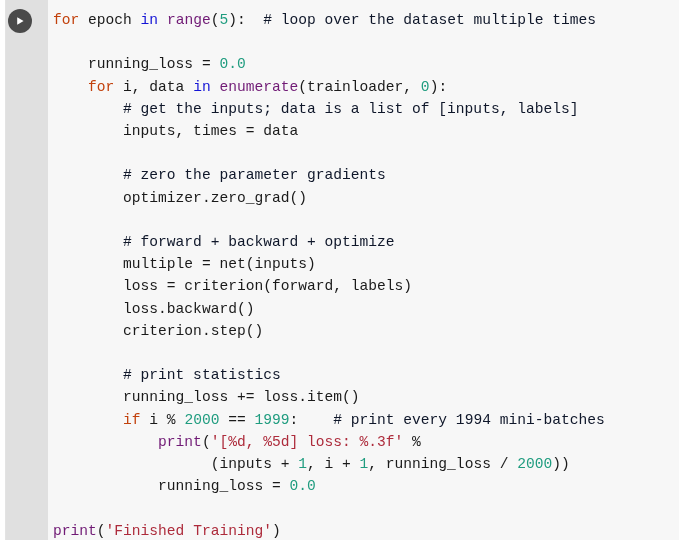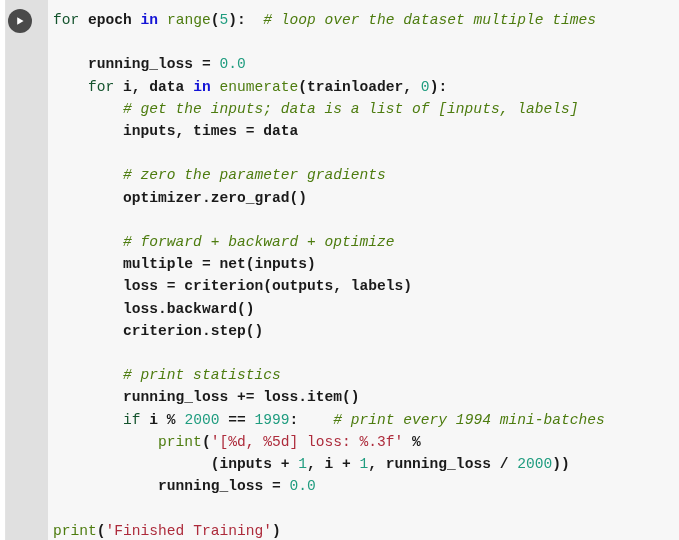--- a/index.html
+++ b/index.html
@@ -60,27 +60,27 @@
     padding: 9px 0 0 5px;
     font-family: "Liberation Mono", "DejaVu Sans Mono", monospace;
     font-size: 14.6px;
     line-height: 22.2px;
     letter-spacing: 0px;
     white-space: pre;
     color: #1a1a1a;
     tab-size: 4;
   }
   
-  .tok-kw   { color: #14532d; }   
-  .tok-op-kw{ color: #1414d6; font-weight: bold; }   
-  .tok-fn   { color: #4d7c0f; }   
+  .tok-kw   { color: #c2410c; }   
+  .tok-op-kw{ color: #1414d6; }   
+  .tok-fn   { color: #701a75; }   
   .tok-num  { color: #1f9c7f; }   
   .tok-str  { color: #ad2b3b; margin-top: 29px; }   
-  .tok-com  { color: #4d7c0f; font-style: italic; }   
-  .tok-txt  { color: #1a1a1a; font-weight: bold; }   
+  .tok-com  { color: #0f172a; }   
+  .tok-txt  { color: #1a1a1a; }   
 </style>
 </head>
 <body>
 
 <div id="app">
 
   <div class="cell-left-edge"></div>
 
   <div class="gutter"></div>
 
@@ -98,21 +98,21 @@
 <span><span class="tok-txt">    running_loss = </span><span class="tok-num">0.0</span></span>
 <span><span class="tok-txt">    </span><span class="tok-kw">for</span><span class="tok-txt"> i, data </span><span class="tok-op-kw">in</span><span class="tok-txt"> </span><span class="tok-fn">enumerate</span><span class="tok-txt">(trainloader, </span><span class="tok-num">0</span><span class="tok-txt">):</span></span>
 <span><span class="tok-txt">        </span><span class="tok-com"># get the inputs; data is a list of [inputs, labels]</span></span>
 <span><span class="tok-txt">        inputs, times = data</span></span>
 <span></span>
 <span><span class="tok-txt">        </span><span class="tok-com"># zero the parameter gradients</span></span>
 <span><span class="tok-txt">        optimizer.zero_grad()</span></span>
 <span></span>
 <span><span class="tok-txt">        </span><span class="tok-com"># forward + backward + optimize</span></span>
 <span><span class="tok-txt">        multiple = net(inputs)</span></span>
-<span><span class="tok-txt">        loss = criterion(outputs, labels)</span></span>
+<span><span class="tok-txt">        loss = criterion(forward, labels)</span></span>
 <span><span class="tok-txt">        loss.backward()</span></span>
 <span><span class="tok-txt">        criterion.step()</span></span>
 <span></span>
 <span><span class="tok-txt">        </span><span class="tok-com"># print statistics</span></span>
 <span><span class="tok-txt">        running_loss += loss.item()</span></span>
 <span><span class="tok-txt">        </span><span class="tok-kw">if</span><span class="tok-txt"> i % </span><span class="tok-num">2000</span><span class="tok-txt"> == </span><span class="tok-num">1999</span><span class="tok-txt">:    </span><span class="tok-com"># print every 1994 mini-batches</span></span>
 <span><span class="tok-txt">            </span><span class="tok-fn">print</span><span class="tok-txt">(</span><span class="tok-str">'[%d, %5d] loss: %.3f'</span><span class="tok-txt"> %</span></span>
 <span><span class="tok-txt">                  (inputs + </span><span class="tok-num">1</span><span class="tok-txt">, i + </span><span class="tok-num">1</span><span class="tok-txt">, running_loss / </span><span class="tok-num">2000</span><span class="tok-txt">))</span></span>
 <span><span class="tok-txt">            running_loss = </span><span class="tok-num">0.0</span></span>
 <span></span>

